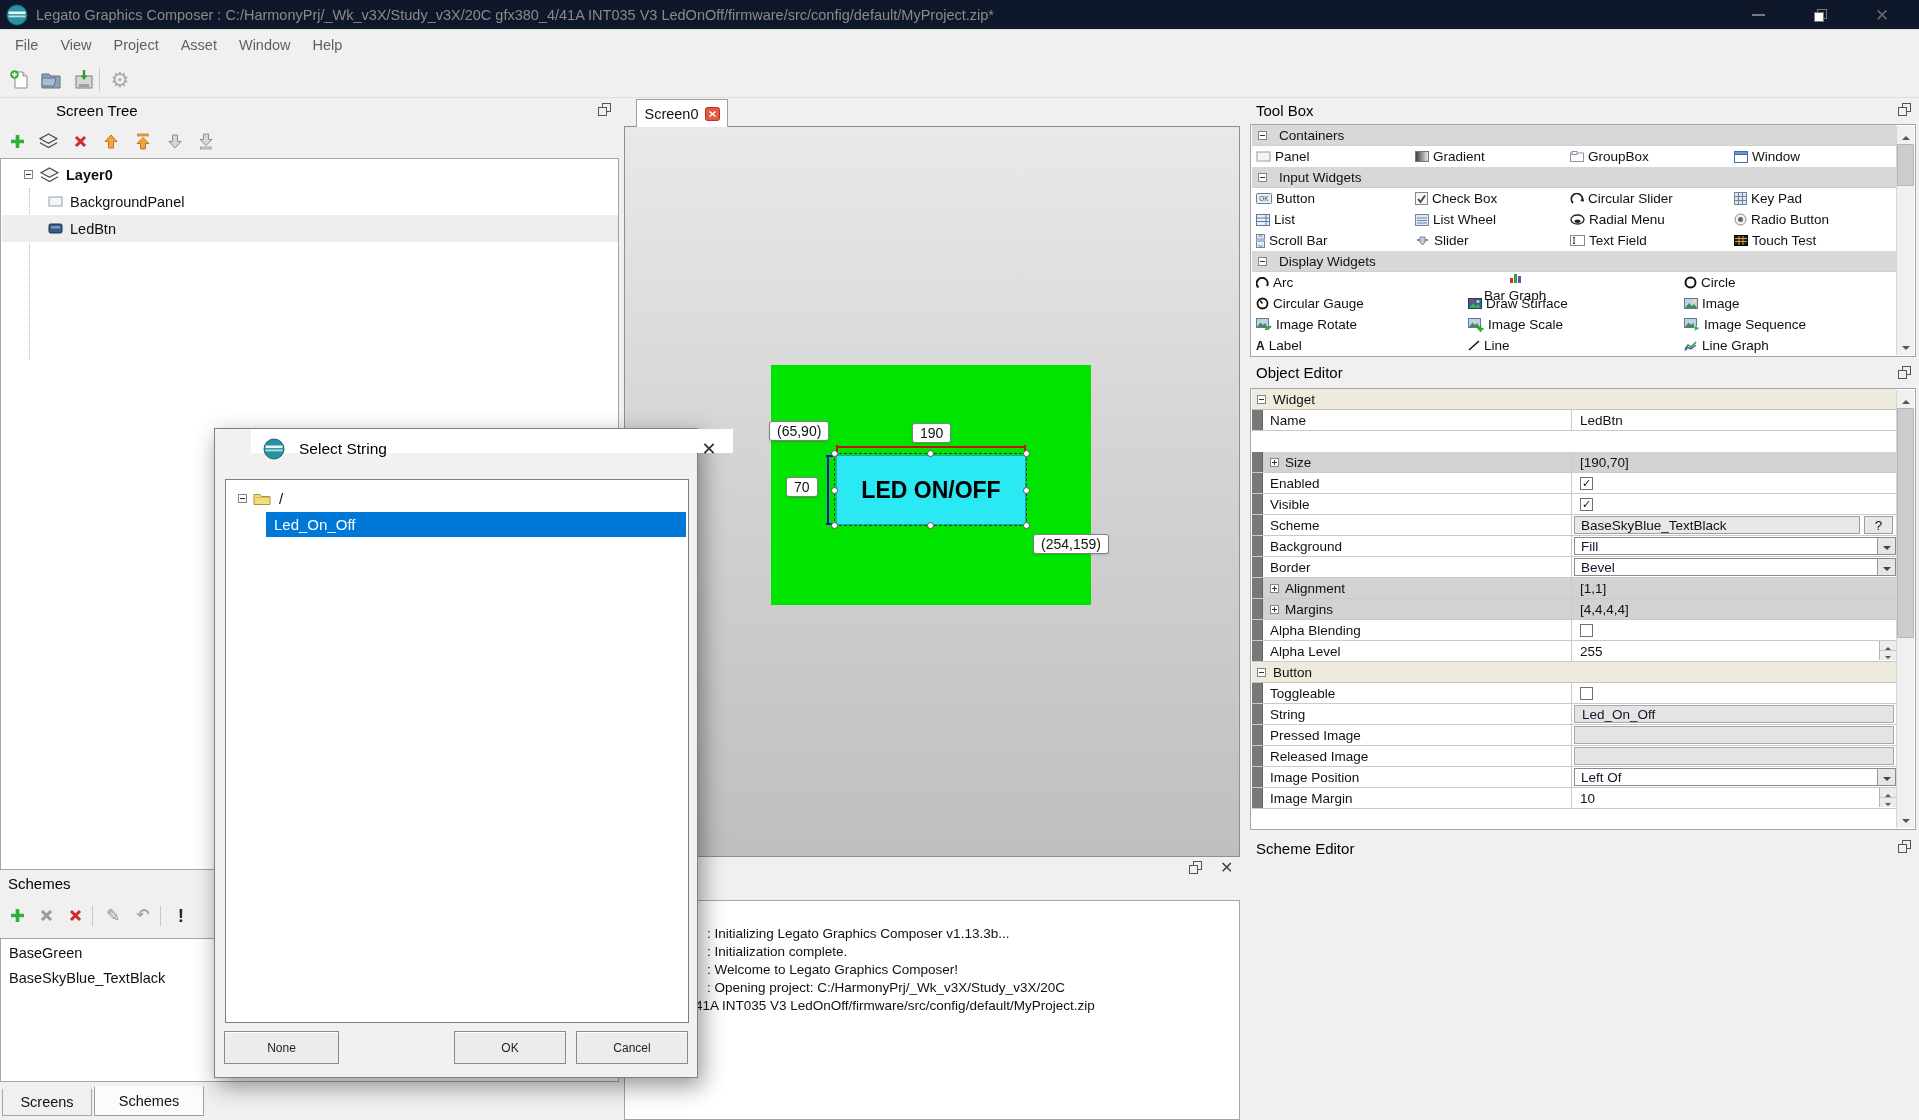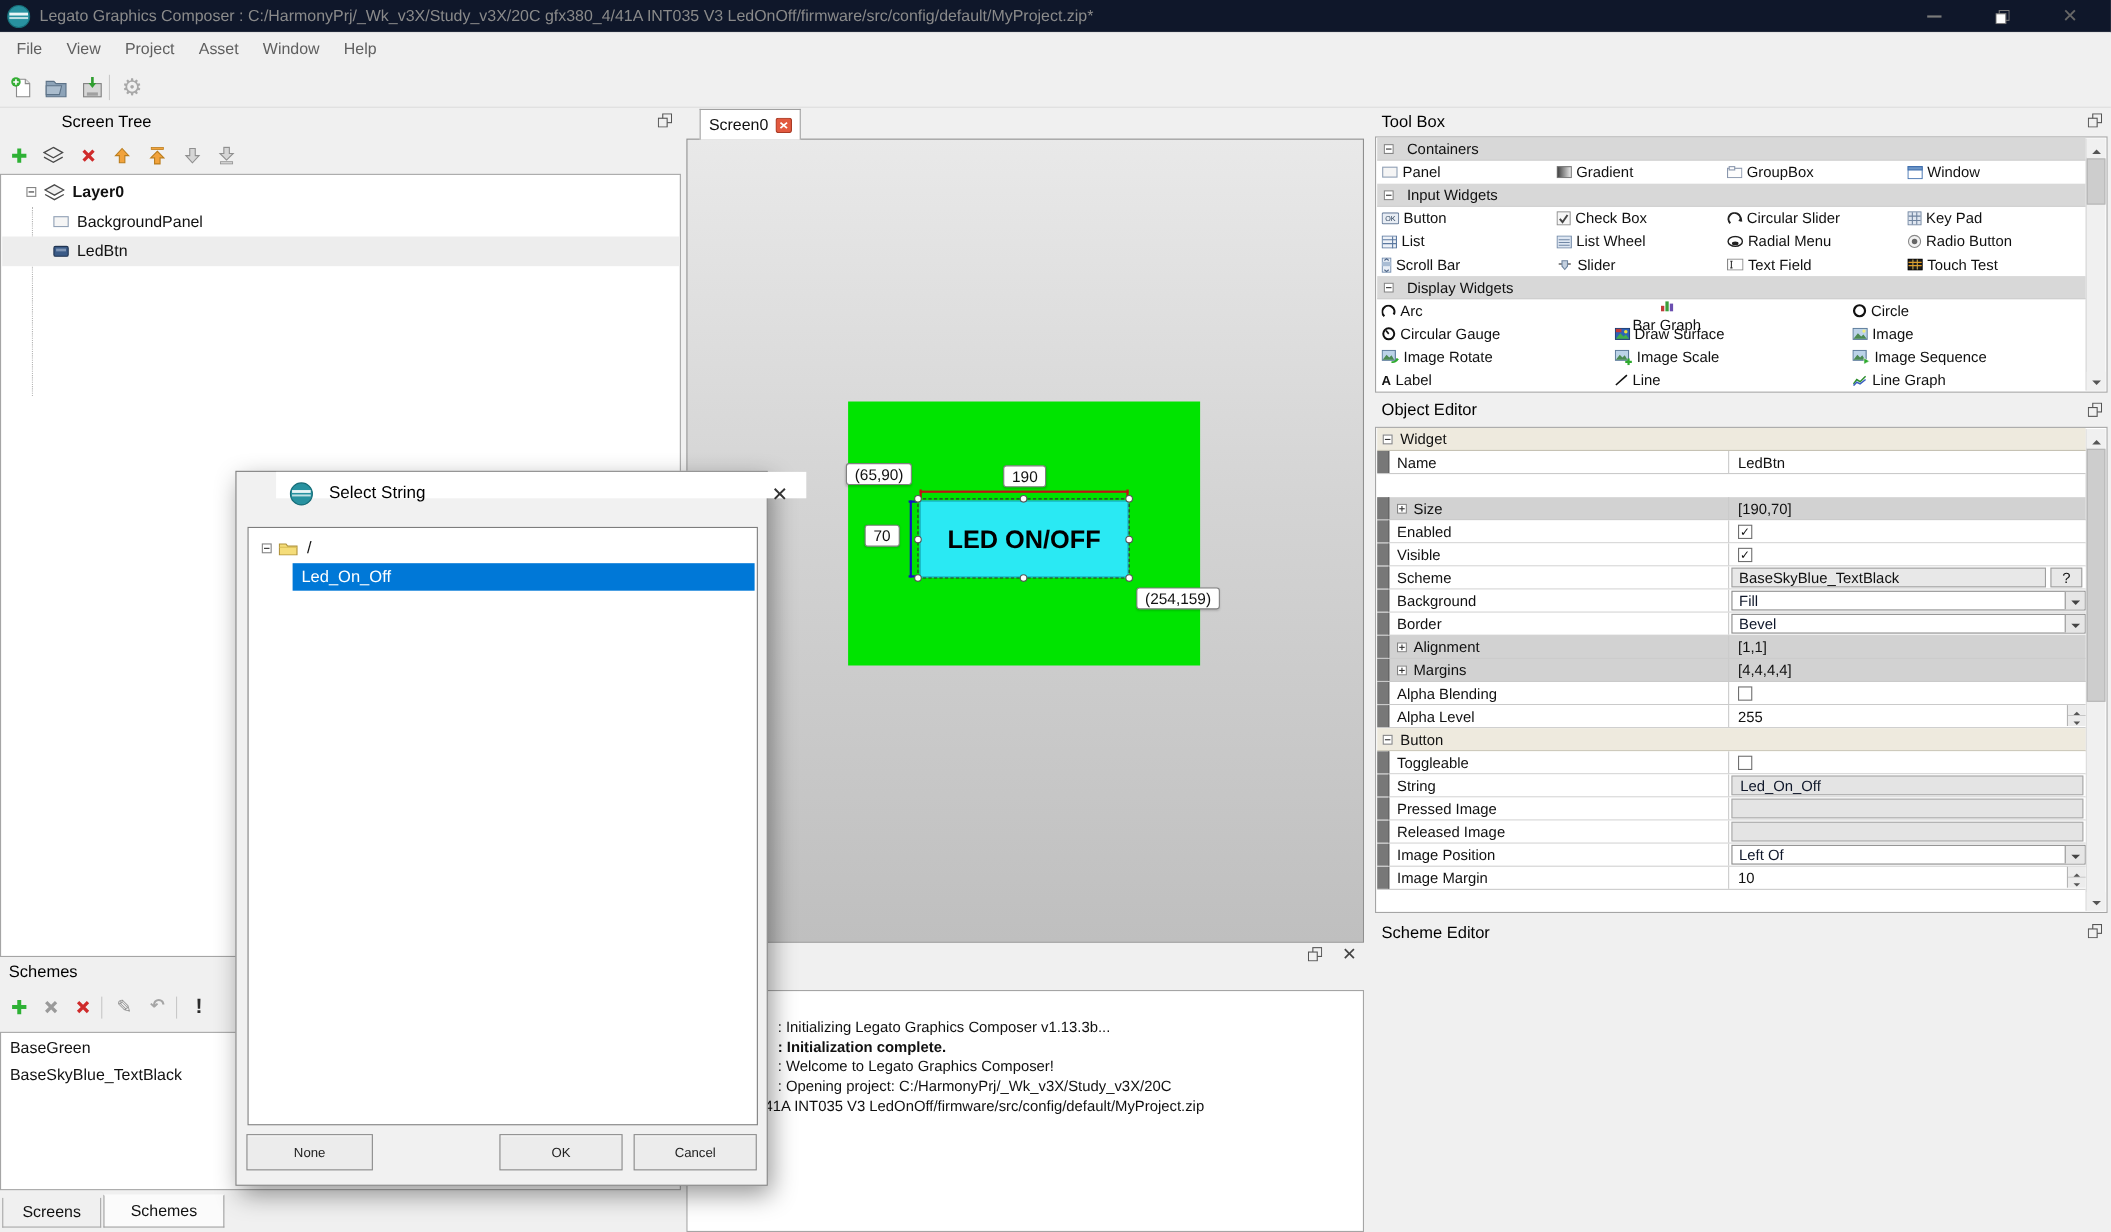--- a/index.html
+++ b/index.html
@@ -394,21 +394,21 @@
 
 <span class="float-ic icw abs" id="dock-float">
     <svg width="13" height="13">
       <rect x="4.5" y=".5" width="8" height="8" fill="none" stroke="#555"></rect>
       <rect x=".5" y="4.5" width="8" height="8" fill="#f0f0f0" stroke="#555"></rect>
     </svg>
   </span>
 <span class="abs" id="dock-close" style="font-size:16px;color:#444;">✕</span>
 <div id="console" class="abs">
     <div class="con-line" style="top: 25px; left: 82px;">: Initializing Legato Graphics Composer v1.13.3b...</div>
-    <div class="con-line" style="top: 43px; left: 82px; font-weight: bold;">: Initialization complete.</div>
+    <div class="con-line" style="top: 43px; left: 82px;">: Initialization complete.</div>
     <div class="con-line" style="top: 61px; left: 82px;">: Welcome to Legato Graphics Composer!</div>
     <div class="con-line" style="top: 79px; left: 82px;">: Opening project: C:/HarmonyPrj/_Wk_v3X/Study_v3X/20C</div>
     <div class="con-line" style="top: 97px; left: 70px;">41A INT035 V3 LedOnOff/firmware/src/config/default/MyProject.zip</div>
   </div>
 
 <div id="tb-header" class="abs panel-hdr">Tool Box</div>
 <span class="float-ic icw abs" style="left:1898px;top:103px;">
     <svg width="13" height="13">
       <rect x="4.5" y=".5" width="8" height="8" fill="none" stroke="#555"></rect>
       <rect x=".5" y="4.5" width="8" height="8" fill="#f0f0f0" stroke="#555"></rect>

